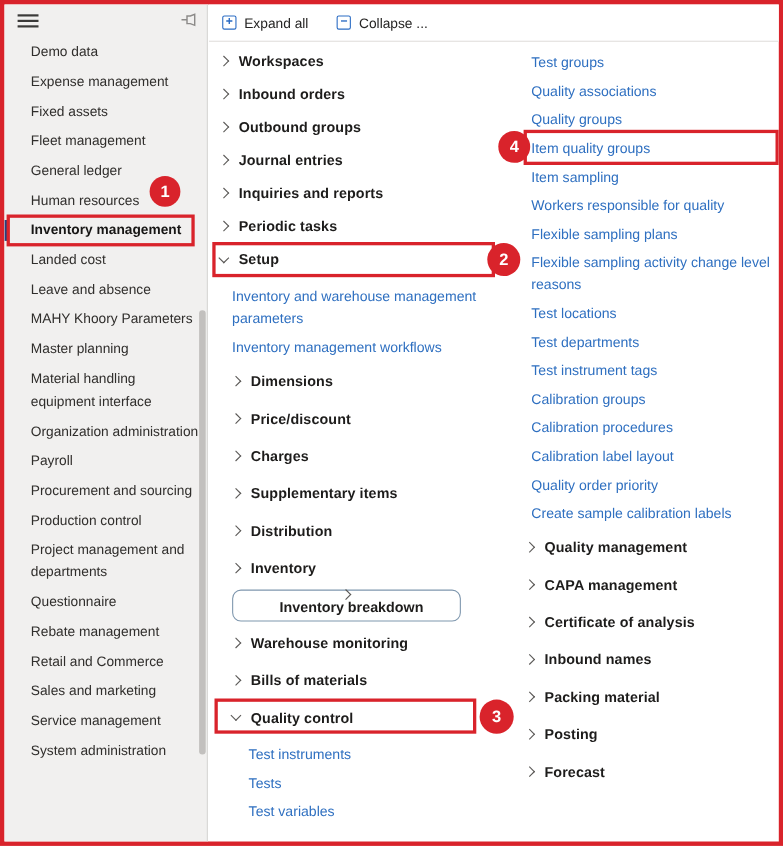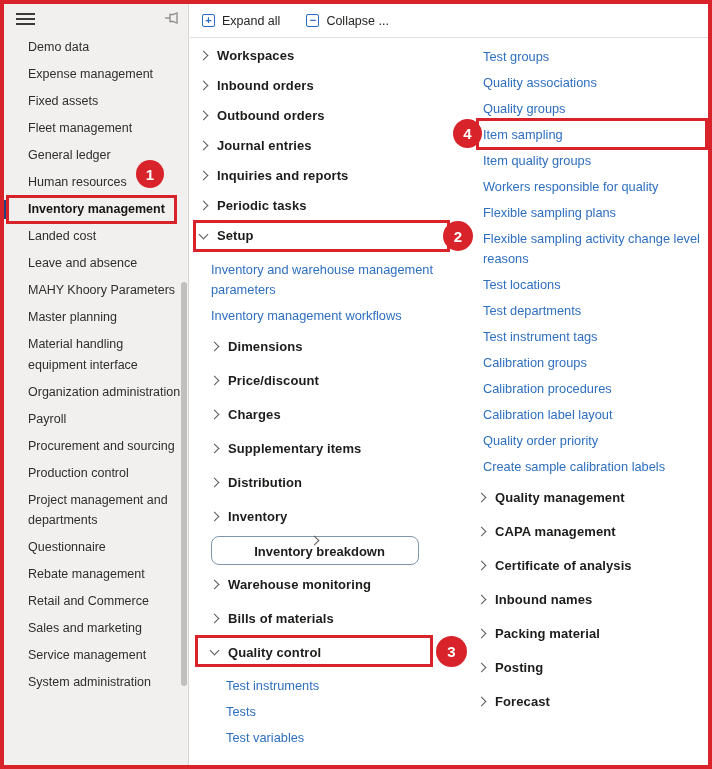--- a/index.html
+++ b/index.html
@@ -122,21 +122,21 @@
     <div class="grp">
       <span class="chev r"></span>
       <span class="glabel">Workspaces</span>
     </div>
     <div class="grp">
       <span class="chev r"></span>
       <span class="glabel">Inbound orders</span>
     </div>
     <div class="grp">
       <span class="chev r"></span>
-      <span class="glabel">Outbound orders</span>
+      <span class="glabel">Outbound groups</span>
     </div>
     <div class="grp">
       <span class="chev r"></span>
       <span class="glabel">Journal entries</span>
     </div>
     <div class="grp">
       <span class="chev r"></span>
       <span class="glabel">Inquiries and reports</span>
     </div>
     <div class="grp">
@@ -197,22 +197,22 @@
         <a class="lnk">Tests</a>
         <a class="lnk">Test variables</a>
       </div>
     </div>
   </div>
 
   <div class="col col2">
     <a class="lnk c2lnk">Test groups</a>
     <a class="lnk c2lnk">Quality associations</a>
     <a class="lnk c2lnk">Quality groups</a>
+    <a class="lnk c2lnk">Item quality groups</a>
     <a class="lnk c2lnk">Item sampling</a>
-    <a class="lnk c2lnk">Item quality groups</a>
     <a class="lnk c2lnk">Workers responsible for quality</a>
     <a class="lnk c2lnk">Flexible sampling plans</a>
     <a class="lnk c2lnk two">Flexible sampling activity change level reasons</a>
     <a class="lnk c2lnk">Test locations</a>
     <a class="lnk c2lnk">Test departments</a>
     <a class="lnk c2lnk">Test instrument tags</a>
     <a class="lnk c2lnk">Calibration groups</a>
     <a class="lnk c2lnk">Calibration procedures</a>
     <a class="lnk c2lnk">Calibration label layout</a>
     <a class="lnk c2lnk">Quality order priority</a>

